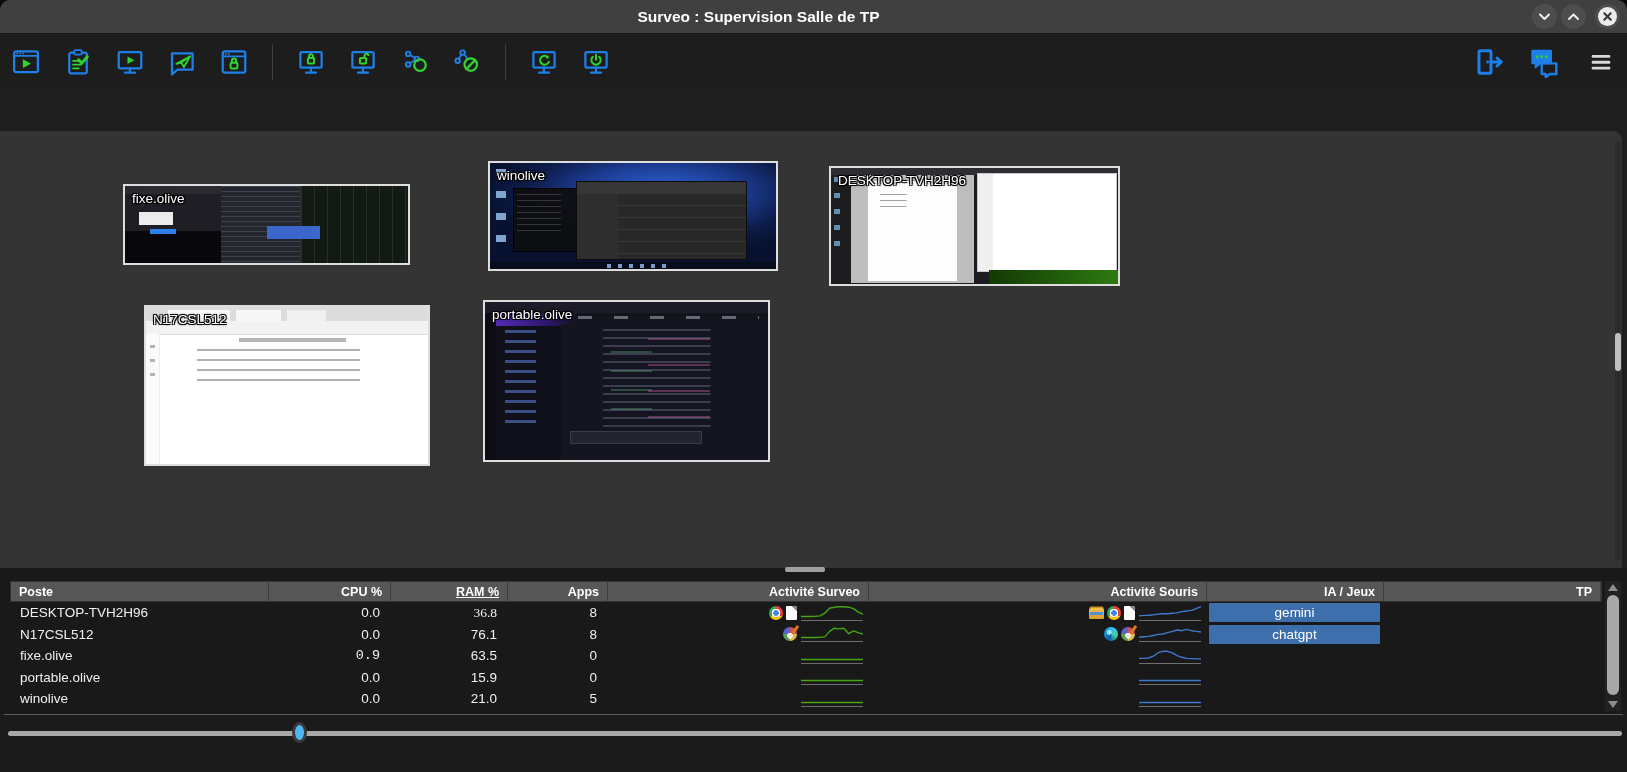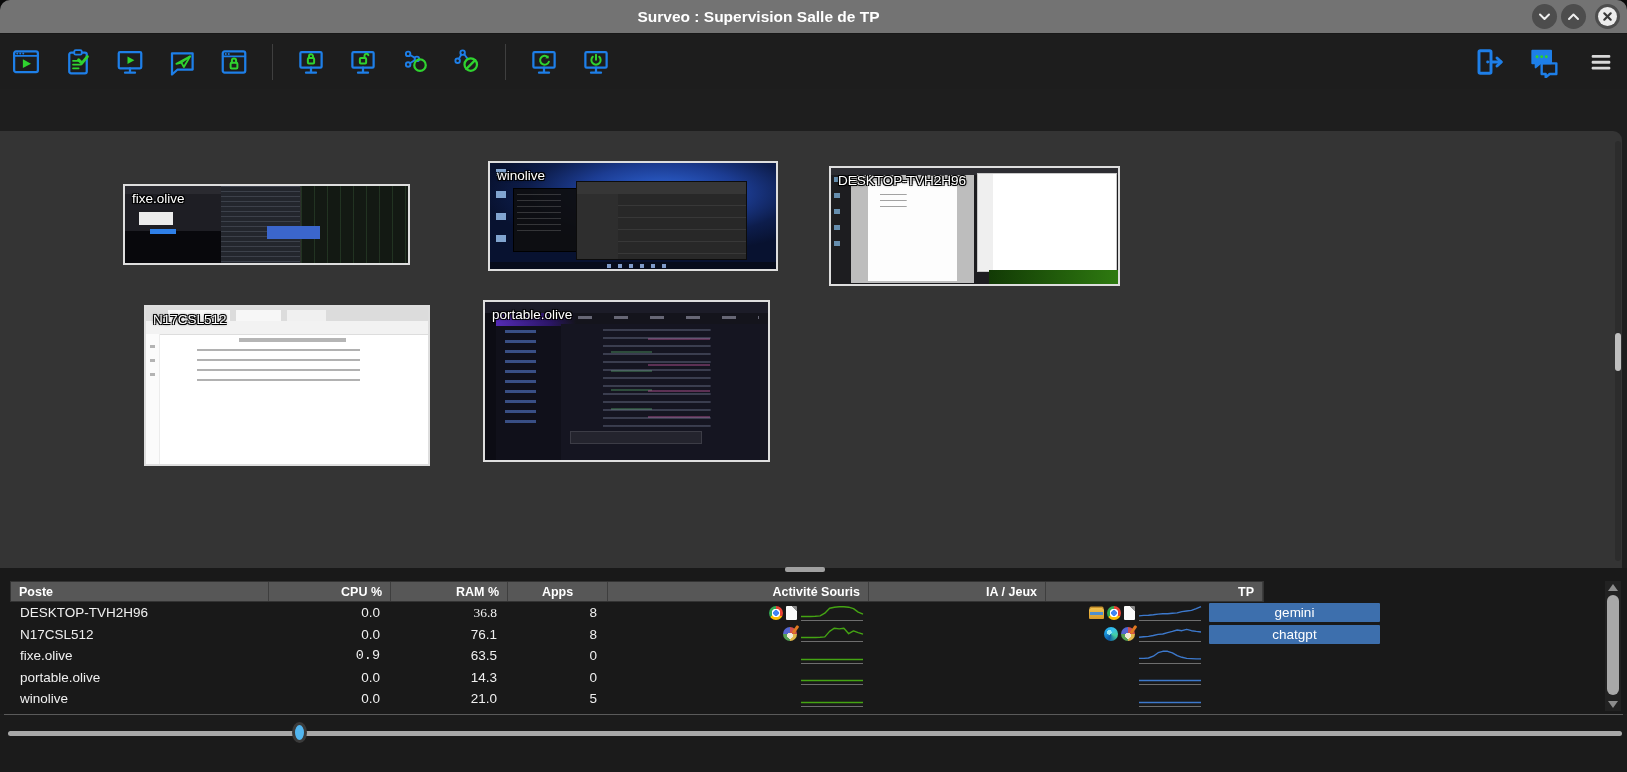--- a/index.html
+++ b/index.html
@@ -1,20 +1,20 @@
 <!DOCTYPE html>
 <html><head>
 <meta charset="utf-8">
 <style>
   html,body{margin:0;padding:0;background:#0a0a0a;width:1627px;height:772px;overflow:hidden;
     font-family:"Liberation Sans",sans-serif;}
   .window{position:absolute;left:0;top:0;width:1627px;height:772px;background:#1e1e1e;
     border-radius:10px 10px 0 0;overflow:hidden;}
   
-  .titlebar{position:absolute;left:0;top:0;width:1627px;height:33px;background:#737373;
+  .titlebar{position:absolute;left:0;top:0;width:1627px;height:33px;background:#404040;
     border-bottom:1px solid #181818;}
   .title{position:absolute;left:60px;right:170px;top:0;height:33px;line-height:33px;
     text-align:center;color:#fff;font-size:15.5px;font-weight:bold;}
   .tbbtn{position:absolute;top:4px;width:25px;height:25px;border-radius:50%;background:#4d4d4d;}
   .tbbtn svg{position:absolute;left:0;top:0;}
   
   .toolbar{position:absolute;left:0;top:34px;width:1627px;height:55px;background:#1d1d1d;
     display:flex;align-items:center;}
   .tgroup{display:flex;align-items:center;gap:20px;padding-left:10px;}
   .tbtn{width:32px;height:32px;display:flex;align-items:center;justify-content:center;}
@@ -353,23 +353,24 @@
     <div class="panel-scroll">
       <div class="panel-thumbtrack"></div>
     </div>
   </div>
   <div class="splitter"></div>
 
   <div class="table-zone">
     <div class="thead">
         <div class="th al" style="width: 258px;">Poste</div>
         <div class="th ar" style="width: 122px;">CPU %</div>
-        <div class="th ar" style="width: 117px;">RAM %</div>
-        <div class="th ar" style="width: 100px; text-align: center;">Apps</div>
-        <div class="th ar" style="width: 261px;">Activité Souris</div>
+        <div class="th ar" style="width: 117px; text-decoration: underline;">RAM %</div>
+        <div class="th ar" style="width: 100px;">Apps</div>
+        <div class="th ar" style="width: 261px;">Activité Surveo</div>
+        <div class="th ar" style="width: 338px;">Activité Souris</div>
         <div class="th ar" style="width: 177px;">IA / Jeux</div>
         <div class="th ar" style="width: 217px;">TP</div>
       </div>
     <div class="tbody">
         <div class="trow">
           <div class="td al" style="width: 258px;">DESKTOP-TVH2H96</div>
           <div class="td ar" style="width: 122px;">0.0</div>
           <div class="td ar" style="width: 117px; font-family: Liberation Serif, serif;">36.8</div>
           <div class="td ar" style="width: 100px;">8</div>
           <div class="td icons" style="width: 261px;">
@@ -435,21 +436,21 @@
               <line x1="1" x2="63" y1="17.5" y2="17.5" stroke="#6e6e6e" stroke-width="1"></line>
               <polyline points="1.0,12.4 5.8,12.4 10.5,12.0 15.3,10.2 20.1,6.7 24.8,5.3 29.6,5.3 34.4,6.9 39.2,9.7 43.9,11.3 48.7,12.4 53.5,12.6 58.2,12.9 63.0,12.9" fill="none" stroke="#3d79cc" stroke-width="1.4" stroke-linejoin="round"></polyline>
             </svg>
           </div>
           <div class="td ar" style="width: 177px;"></div>
           <div class="td ar" style="width: 217px;"></div>
         </div>
         <div class="trow">
           <div class="td al" style="width: 258px;">portable.olive</div>
           <div class="td ar" style="width: 122px;">0.0</div>
-          <div class="td ar" style="width: 117px;">14.3</div>
+          <div class="td ar" style="width: 117px;">15.9</div>
           <div class="td ar" style="width: 100px;">0</div>
           <div class="td icons" style="width: 261px;">
             <svg width="64" height="20" class="spark">
               <line x1="1" x2="63" y1="17.5" y2="17.5" stroke="#6e6e6e" stroke-width="1"></line>
               <polyline points="1.0,13.5 5.8,13.5 10.5,13.5 15.3,13.5 20.1,13.5 24.8,13.5 29.6,13.5 34.4,13.5 39.2,13.5 43.9,13.5 48.7,13.5 53.5,13.5 58.2,13.5 63.0,13.5" fill="none" stroke="#44a413" stroke-width="1.4" stroke-linejoin="round"></polyline>
             </svg>
           </div>
           <div class="td icons" style="width: 338px;">
             <svg width="64" height="20" class="spark">
               <line x1="1" x2="63" y1="17.5" y2="17.5" stroke="#6e6e6e" stroke-width="1"></line>

